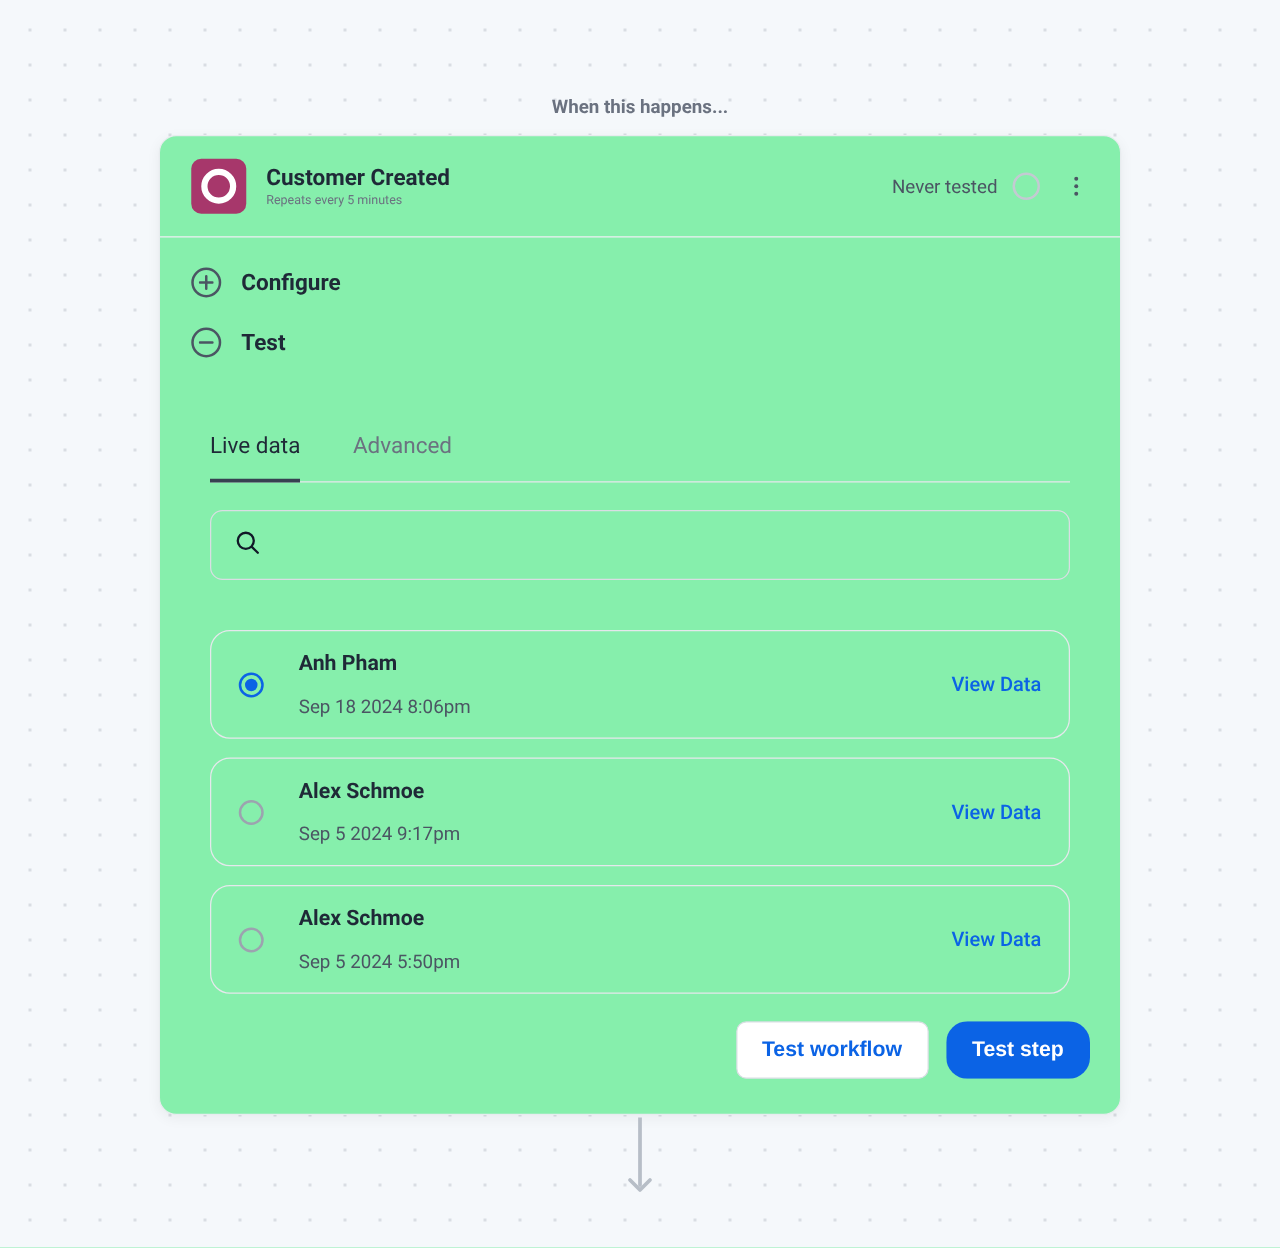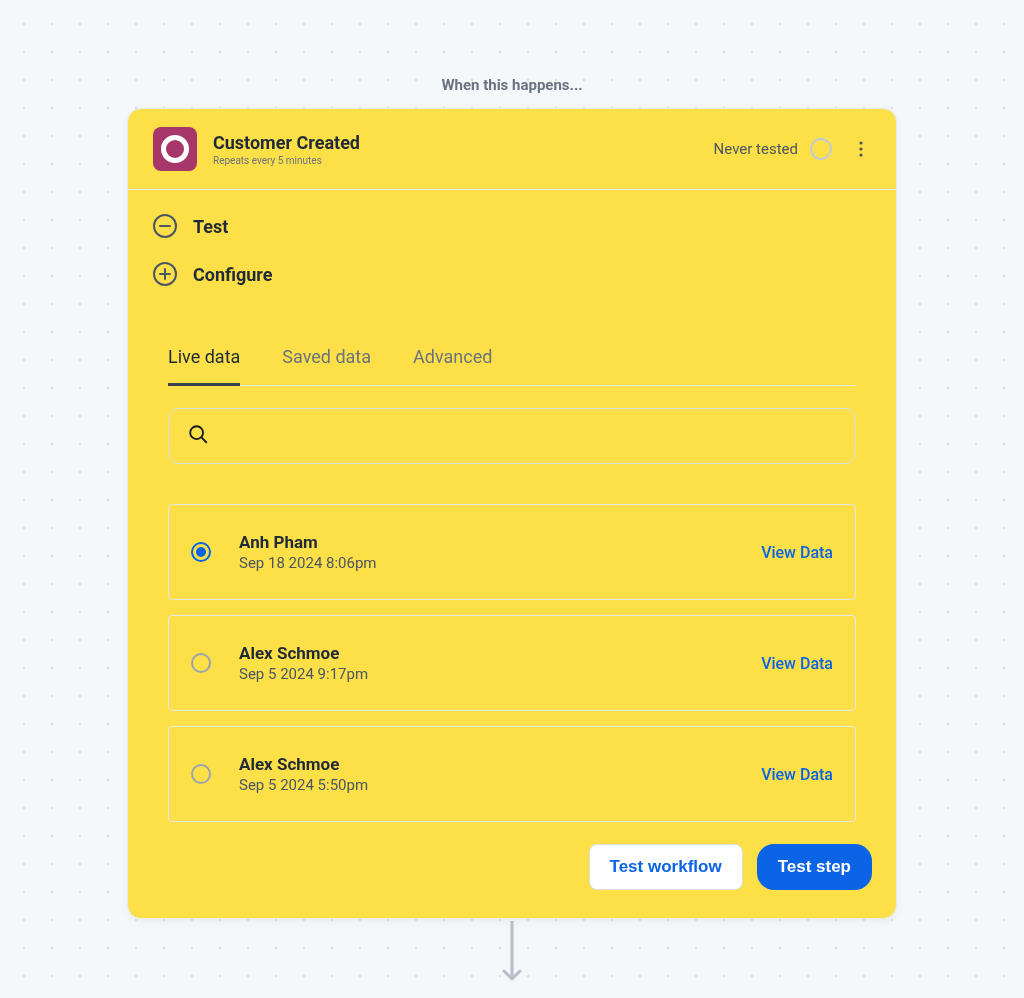--- a/index.html
+++ b/index.html
@@ -19,21 +19,21 @@
     width: 100%;
     color: #6b7280;
     font-size: 15px;
     font-weight: 700;
     padding-top: 76px;
     padding-bottom: 14px;
   }
   .card {
     width: 770px;
     margin: 0 auto;
-    background: #fde047;
+    background: #86efac;
     border-radius: 14px;
     box-shadow: 0 3px 10px rgba(0,0,0,0.05);
     border: 1px solid #e8ecef;
     overflow: hidden;
   }
   .card-header {
     display: flex;
     align-items: center;
     padding: 18px 22px 18px 25px;
     border-bottom: 1px solid #eef0f3;
@@ -110,36 +110,36 @@
   .search-input {
     flex: 1; border: none; outline: none;
     font-size: 17px; color: #1f2937; background: transparent;
   }
   .search-input::placeholder { color: #9ca3af; }
   .search-icon { color: #111827; }
   .search-icon svg { width: 22px; height: 22px; }
 
   .records { margin-top: 40px; display: flex; flex-direction: column; gap: 15px; }
   .record {
-    border: 1px solid #e5e8ec; border-radius: 4px;
+    border: 1px solid #e5e8ec; border-radius: 16px;
     display: flex; align-items: center;
-    padding: 27px 22px;
+    padding: 16px 22px;
   }
   .radio {
     width: 20px; height: 20px; border: 2px solid #9ca3af; border-radius: 50%;
     margin-right: 28px; flex-shrink: 0; cursor: pointer;
     display: flex; align-items: center; justify-content: center;
   }
   .radio.selected { border-color: #0b63e5; }
   .radio.selected::after {
     content: ""; width: 10px; height: 10px; background: #0b63e5; border-radius: 50%;
   }
   .rec-texts { flex: 1; }
   .rec-name { font-weight: 700; font-size: 17px; color: #1f2937; }
-  .rec-time { font-size: 15px; color: #4b5563; margin-top: 2px; }
+  .rec-time { font-size: 15px; color: #4b5563; margin-top: 15px; }
   .view-link { color: #0b63e5; font-size: 16px; font-weight: 500; cursor: pointer; }
 
   .actions {
     display: flex; justify-content: flex-end; gap: 14px;
     padding: 22px 24px 28px 40px;
   }
   .btn {
     font-size: 17px; font-weight: 600;
     border-radius: 8px; padding: 12px 20px; cursor: pointer;
     border: 1px solid transparent;
@@ -179,42 +179,41 @@
       </svg>
     </div>
   </div>
 
   <div class="sections">
 
 
     <div class="section-row">
       <span class="section-icon">
         <svg viewBox="0 0 12 12">
+            <path d="M6 1v10M1 6h10" stroke="currentColor" stroke-width="2" stroke-linecap="round"></path>
+          </svg>
+      </span>
+      <span class="section-label">Configure</span>
+    </div>
+
+    <div class="section-row">
+      <span class="section-icon">
+        <svg viewBox="0 0 12 12">
             <path d="M1 6h10" stroke="currentColor" stroke-width="2" stroke-linecap="round"></path>
           </svg>
       </span>
       <span class="section-label">Test</span>
     </div>
 
-    <div class="section-row">
-      <span class="section-icon">
-        <svg viewBox="0 0 12 12">
-            <path d="M6 1v10M1 6h10" stroke="currentColor" stroke-width="2" stroke-linecap="round"></path>
-          </svg>
-      </span>
-      <span class="section-label">Configure</span>
-    </div>
-
   </div>
 
   <div class="tab-area">
 
     <div class="tabs">
       <div class="tab active">Live data</div>
-      <div class="tab">Saved data</div>
       <div class="tab">Advanced</div>
     </div>
 
     <div class="search-wrap">
       <span class="search-icon">
         <svg viewBox="0 0 24 24" fill="none">
             <circle cx="10.5" cy="10.5" r="7" stroke="currentColor" stroke-width="2"></circle>
             <path d="M21 21l-5-5" stroke="currentColor" stroke-width="2" stroke-linecap="round"></path>
           </svg>
       </span>

